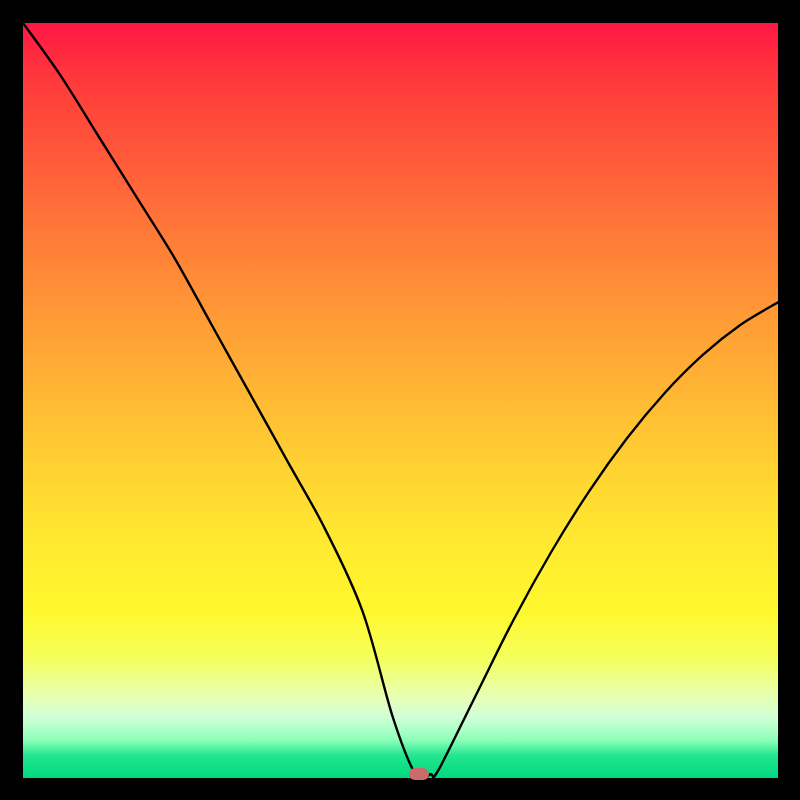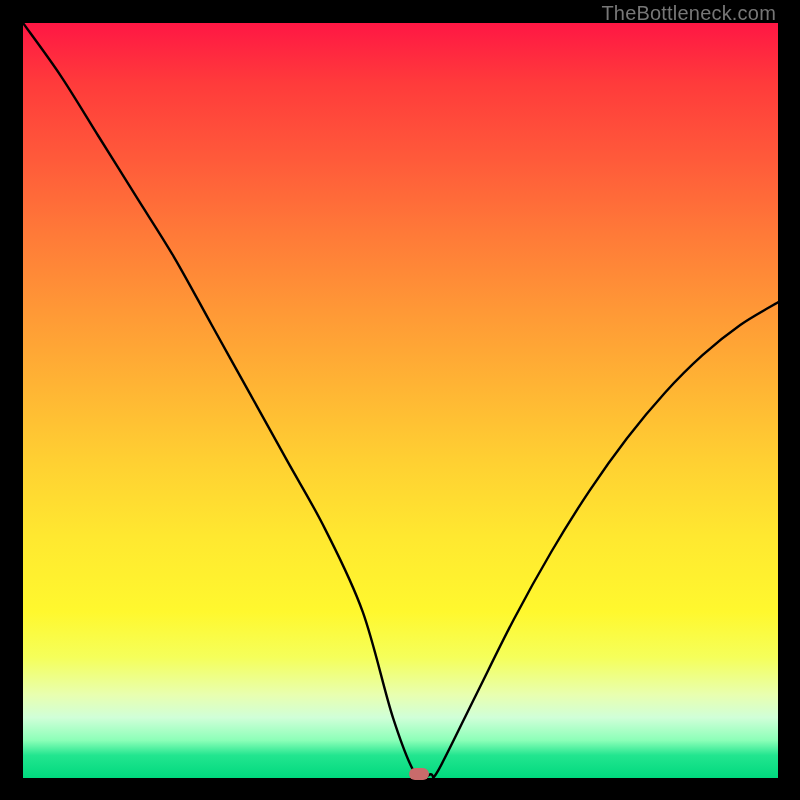--- a/index.html
+++ b/index.html
@@ -66,20 +66,19 @@
     background: #c96b6b;
     border-radius: 6px;
     z-index: 3;
     transform: translate(-50%, -50%);
   }
 </style>
 </head>
 <body>
 
 <div class="container">
-  <div class="watermark">TheBottleneck.com</div>
   <div class="plot">
     <svg class="curve" viewBox="0 0 755 755" preserveAspectRatio="none">
       <path id="curve-path" fill="none" stroke="#000" stroke-width="2.4" stroke-linejoin="round" stroke-linecap="round" d="M 0.00 0.00 C 6.29 8.81, 25.17 33.97, 37.75 52.85 C 50.33 71.72, 62.92 93.12, 75.50 113.25 C 88.08 133.38, 100.67 153.52, 113.25 173.65 C 125.83 193.78, 138.42 212.66, 151.00 234.05 C 163.58 255.44, 176.17 279.35, 188.75 302.00 C 201.33 324.65, 213.92 347.30, 226.50 369.95 C 239.08 392.60, 251.67 415.25, 264.25 437.90 C 276.83 460.55, 289.42 480.68, 302.00 505.85 C 314.58 531.02, 328.43 557.44, 339.75 588.90 C 351.07 620.36, 361.14 667.55, 369.95 694.60 C 378.76 721.65, 386.31 741.79, 392.60 751.23 C 398.89 760.66, 403.93 751.85, 407.70 751.23 C 411.48 750.60, 407.70 760.66, 415.25 747.45 C 422.80 734.24, 440.42 697.12, 453.00 671.95 C 465.58 646.78, 478.17 620.36, 490.75 596.45 C 503.33 572.54, 515.92 549.89, 528.50 528.50 C 541.08 507.11, 553.67 486.98, 566.25 468.10 C 578.83 449.23, 591.42 431.61, 604.00 415.25 C 616.58 398.89, 629.17 383.79, 641.75 369.95 C 654.33 356.11, 666.92 343.52, 679.50 332.20 C 692.08 320.87, 704.67 310.81, 717.25 302.00 C 729.83 293.19, 748.71 283.13, 755.00 279.35"></path>
     </svg>
     <div class="marker" id="marker" style="left: 396.375px; top: 751.225px; background: rgb(201, 107, 107);"></div>
   </div>
 </div>
 
 </body></html>

